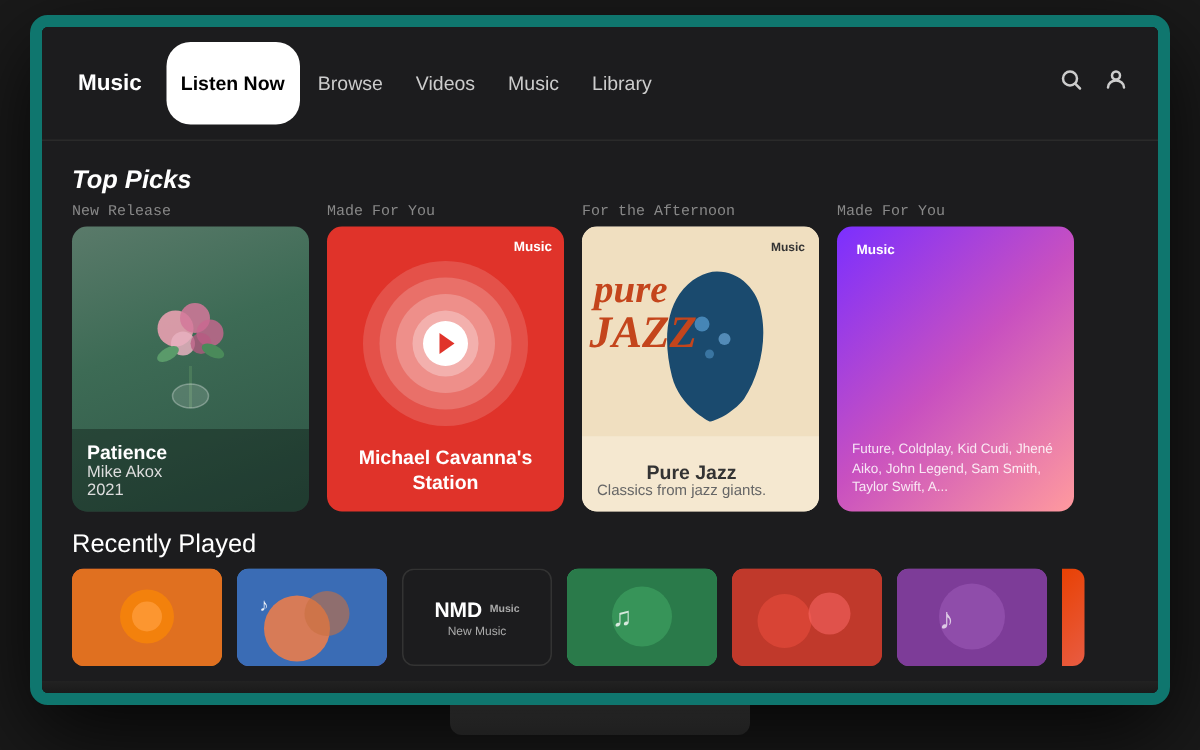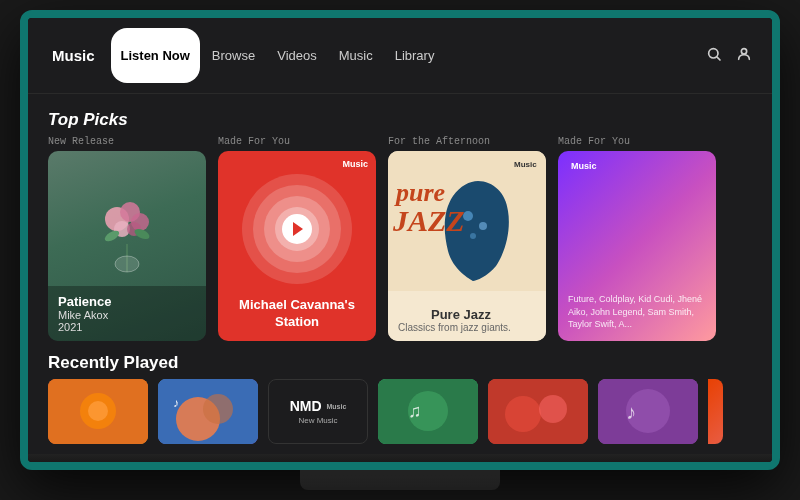--- a/index.html
+++ b/index.html
@@ -356,21 +356,21 @@
     
     .recently-section {
       display: flex;
       flex-direction: column;
       gap: 6px;
     }
 
     .recently-title {
       color: #fff;
       font-size: 17px;
-      font-weight: 700;
+      font-weight: 400;
     }
 
     .recently-row {
       display: flex;
       gap: 10px;
       overflow: hidden;
     }
 
     .recent-card {
       width: 100px;

